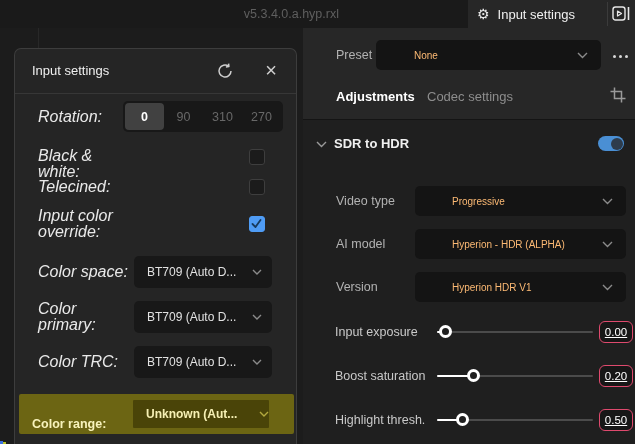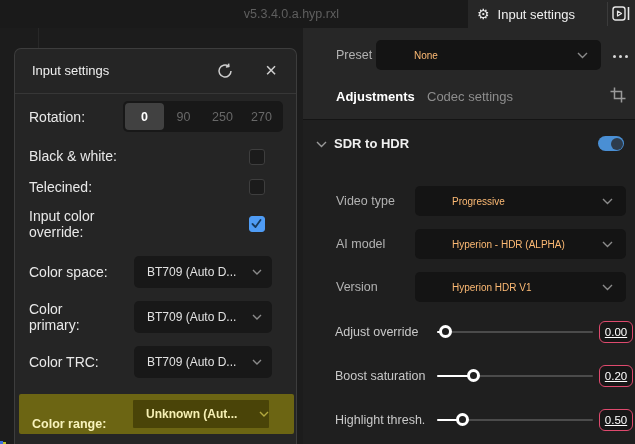--- a/index.html
+++ b/index.html
@@ -23,21 +23,21 @@
   .backline { position:absolute; left:38px; top:28px; width:1px; height:416px; background:#282828; }
   
   .dialog { position:absolute; left:14px; top:48px; width:283px; height:400px;
     background:#252525; border:1px solid #3d3d3d; border-radius:7px 7px 0 0; border-bottom:none; }
   .dlg-header { position:absolute; left:0; top:0; width:100%; height:44px; }
   .dlg-title { position:absolute; left:17px; top:14px; font-size:13px; color:#f0f0f0; font-weight:500; }
   .dlg-refresh { position:absolute; right:62px; top:13px; width:18px; height:18px; cursor:pointer; }
   .dlg-close { position:absolute; right:16px; top:8px; font-size:20px; color:#d0d0d0; cursor:pointer;
     width:18px; height:26px; text-align:center; line-height:26px; }
   .dlg-divider { position:absolute; left:0; top:44px; width:100%; height:1px; background:#373737; }
-  .f-label { position:absolute; left:14px; font-size:14px; color:#e9e9e9; font-weight:500; line-height:16px; width:100px; }
+  .f-label { position:absolute; left:23px; font-size:16px; color:#e9e9e9; font-weight:500; line-height:16px; width:100px;font-style:italic; }
   
   .segmented { position:absolute; left:108px; top:52px; width:160px; height:31px;
     background:#181818; border-radius:5px; display:flex; padding:2px; }
   .seg { flex:1; display:flex; align-items:center; justify-content:center;
     font-size:12.5px; color:#686868; border-radius:4px; cursor:pointer; }
   .seg.active { background:#414141; color:#ffffff; font-weight:600; }
   
   .checkbox { position:absolute; left:234px; width:16px; height:16px; border-radius:3px;
     background:#1b1b1b; border:1.5px solid #3e3e3e; cursor:pointer; }
   .checkbox.checked { background:#4f9cf5; border-color:#4f9cf5; }
@@ -127,21 +127,21 @@
     <div class="dlg-close">
       <span>×</span>
     </div>
   </div>
   <div class="dlg-divider"></div>
 
   <div class="f-label" style="top:60px;">Rotation:</div>
   <div class="segmented">
     <div class="seg active">0</div>
     <div class="seg">90</div>
-    <div class="seg">250</div>
+    <div class="seg">310</div>
     <div class="seg">270</div>
   </div>
 
   <div class="f-label" style="top:99px;">Black &amp; white:</div>
   <div class="checkbox" style="top:100px;"></div>
 
   <div class="f-label" style="top:130px;">Telecined:</div>
   <div class="checkbox" style="top:130px;"></div>
 
   <div class="f-label" style="top:159px; width:80px;">Input color override:</div>
@@ -240,21 +240,21 @@
 
   <span class="r-label" style="top:252px;">Version</span>
   <div class="rsel field" style="top:244px;">
     <span class="rsel-text">Hyperion HDR V1</span>
     <svg class="chev" width="11" height="7" viewBox="0 0 11 7">
       <polyline points="1,1 5.5,5.5 10,1" fill="none" stroke="#8b8b8b" stroke-width="1.4"></polyline>
     </svg>
   </div>
 
   <div class="slider-row" style="top:289px;">
-    <span class="s-label">Adjust override</span>
+    <span class="s-label">Input exposure</span>
     <div class="s-track">
       <div class="s-fill" style="width:5px;"></div>
       <div class="s-thumb" style="left:2px;"></div>
     </div>
     <div class="s-value">0.00</div>
   </div>
 
   <div class="slider-row" style="top:333px;">
     <span class="s-label">Boost saturation</span>
     <div class="s-track">

